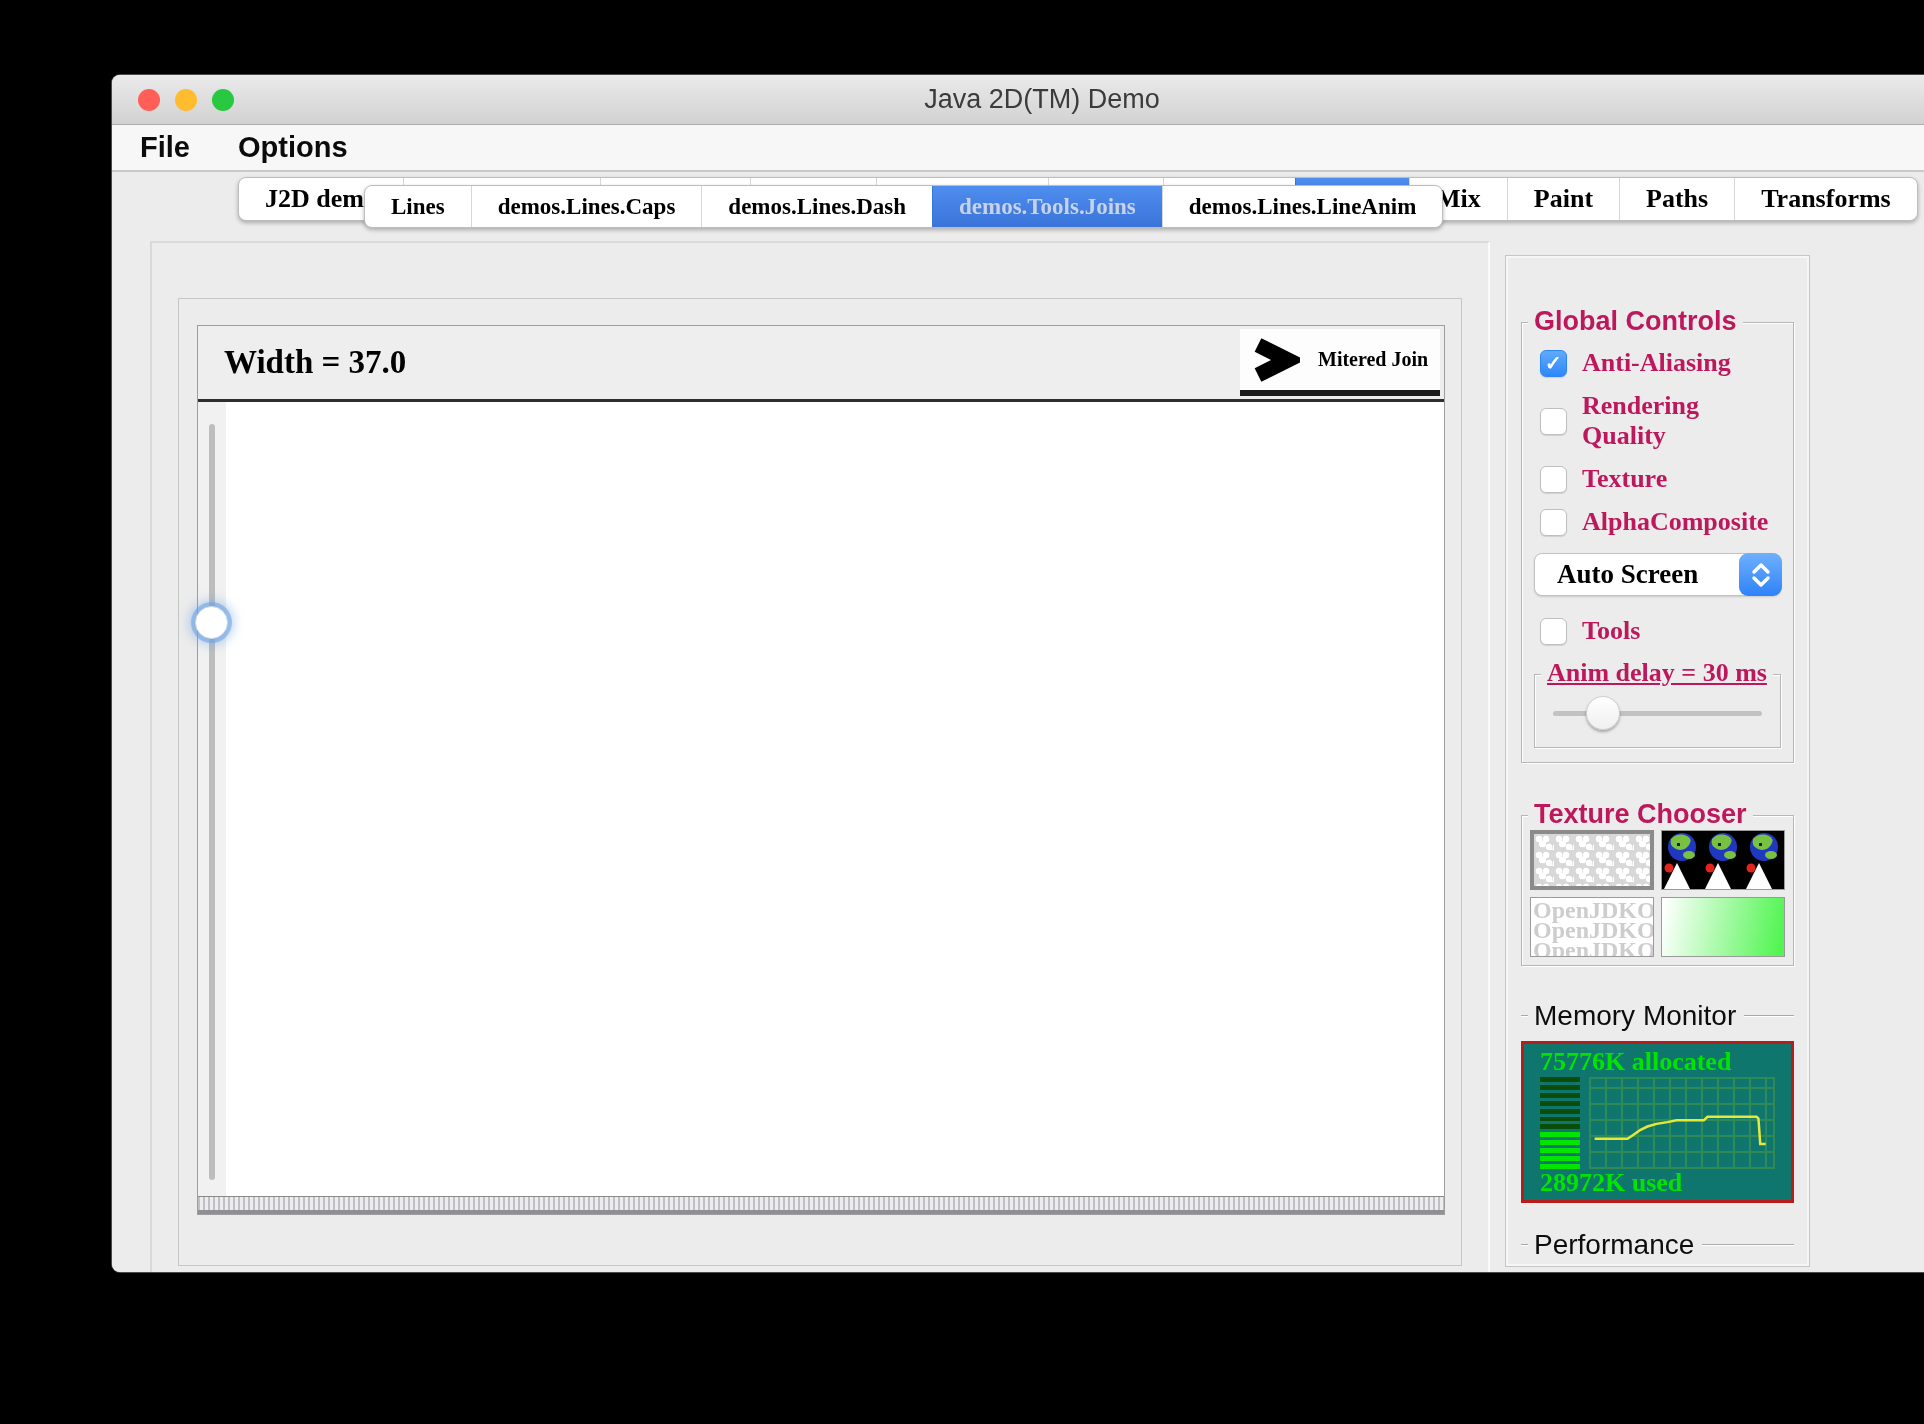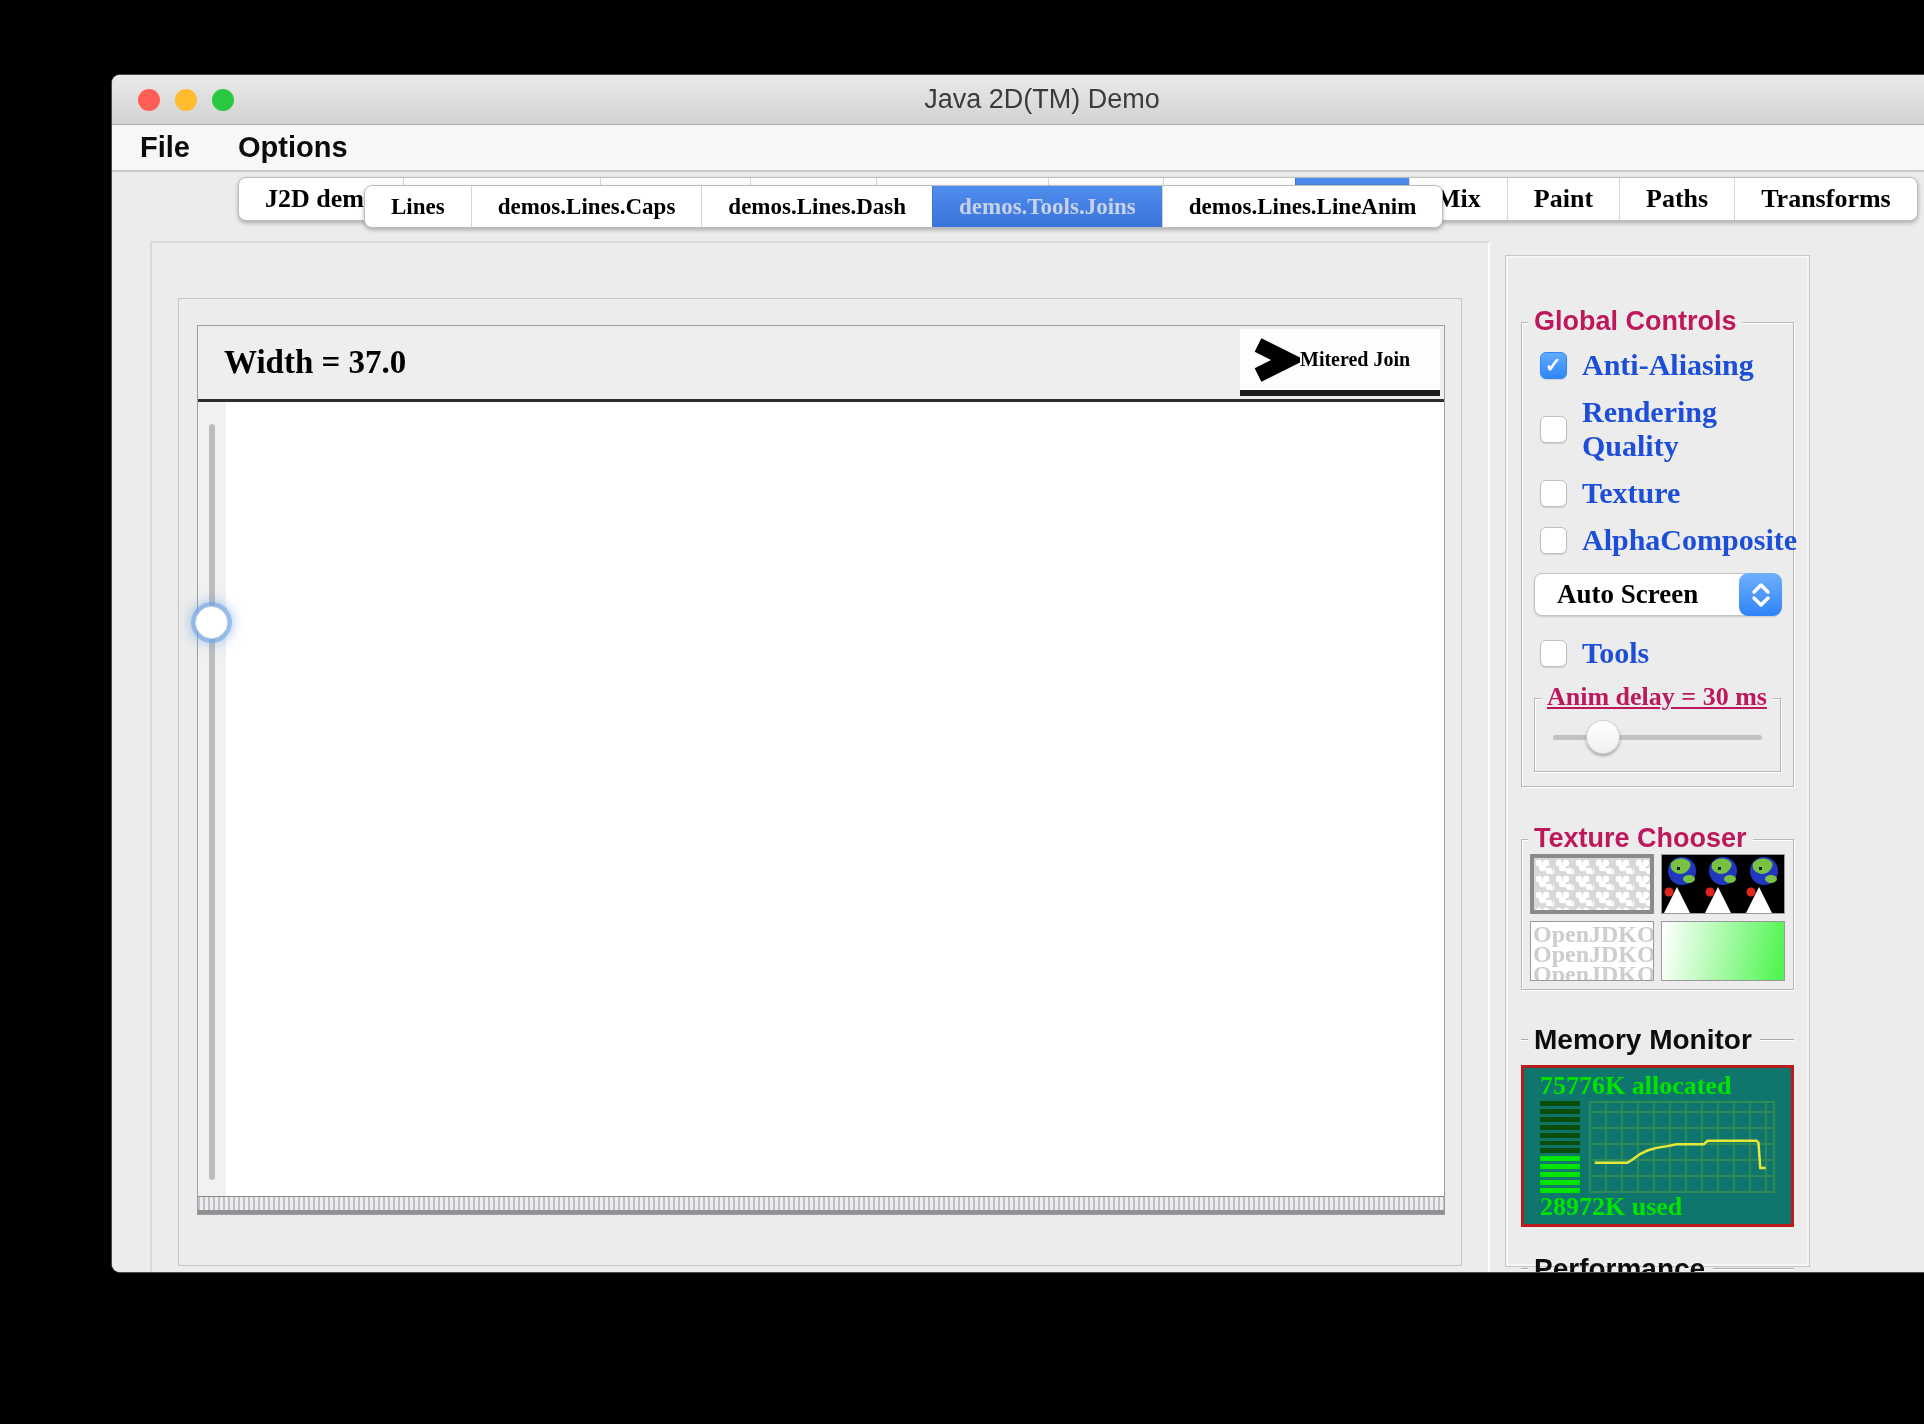--- a/index.html
+++ b/index.html
@@ -38,21 +38,21 @@
   .outer-panel { position:absolute; left:38px; top:67px; width:1340px; height:1033px; background:#ececec;
                  border:2px solid; border-color:#d9d9d9 #fbfbfb #fbfbfb #d9d9d9; }
   .inner-box { position:absolute; left:26px; top:55px; width:1284px; height:968px;
                border:1px solid #c6c6c6; background:#ececec; }
   .demo-surface { position:absolute; left:18px; top:26px; width:1248px; height:890px;
                   border:1px solid #9d9d9d; background:#fff; display:flex; flex-direction:column; }
   .demo-header { height:76px; background:#eeeeee; border-bottom:3px solid #2e2e2e; position:relative;
                  display:flex; align-items:center; flex:none; }
   .width-label { margin-left:26px; font-family:"Liberation Serif", serif; font-weight:bold; font-size:33px; color:#000; }
   .join-btn { position:absolute; right:4px; top:3px; height:67px; width:200px; background:#fdfdfd;
-              border-bottom:6px solid #1d1d1d; display:flex; align-items:center; gap:0; padding:0 6px; }
+              border-bottom:6px solid #1d1d1d; display:flex; align-items:center; gap:18px; padding:0 6px; }
   .join-label { font-family:"Liberation Serif", serif; font-weight:bold; font-size:20px; color:#000; }
   .demo-body { flex:1; position:relative; background:#fff; }
   .slider-col { position:absolute; left:0; top:0; bottom:0; width:28px; background:#f1f1f1; }
   .vtrack { position:absolute; left:11px; top:22px; bottom:16px; width:6px; background:#bdbdbd; border-radius:3px; }
   .vthumb { position:absolute; left:-3px; top:204px; width:33px; height:33px; border-radius:50%;
             background:#fff; border:1px solid #cdd8e4;
             box-shadow:0 0 0 4px rgba(108,163,230,.55), 0 0 12px 5px rgba(108,163,230,.55); }
   .hatch { height:14px; flex:none; border-top:1px solid #8a8a8a;
            background:repeating-linear-gradient(90deg,#bfbfc6 0 2px,#ededf0 2px 5px); }
   .hatch-under { height:4px; flex:none; background:#8f8f94; }
@@ -60,21 +60,21 @@
   
   .sidebar { position:absolute; left:1394px; top:82px; width:303px; height:1010px; background:#ececec;
              border:2px solid #f6f6f6; box-shadow:0 0 0 1px #c6c6c6; padding:0 13px; }
   .groupbox { position:relative; border:1px solid #b7b7b7; box-shadow:1px 1px 0 0 #ffffff, inset 1px 1px 0 0 #ffffff; }
   .legend { position:absolute; top:-17px; left:6px; background:#ececec; padding:0 6px;
             font-weight:bold; font-size:27px; color:#be185d; white-space:nowrap; }
   .legend.serif { font-family:"Liberation Serif", serif; font-size:26px;text-decoration:underline; }
 
   .gc-group { margin-top:64px; padding:16px 10px 14px; }
   .cbrow { display:flex; align-items:center; gap:15px; margin:9px 0 13px 8px; }
-  .cbrow .lbl { font-family:"Liberation Serif", serif; font-weight:bold; font-size:30px; color:#1d4ed8; }
+  .cbrow .lbl { font-family:"Liberation Serif", serif; font-weight:bold; font-size:26px; color:#be185d; }
   .checkbox { width:27px; height:27px; flex:none; border-radius:6px; background:#fff; border:1px solid #bfbfbf;
               box-shadow:0 1px 1px rgba(0,0,0,.12); display:flex; align-items:center; justify-content:center; }
   .checkbox .check { display:none; color:#fff; font-size:20px; font-weight:bold; line-height:1; }
   .checkbox.checked { background:linear-gradient(#62abfd,#2e86f8); border-color:#2e86f8; }
   .checkbox.checked .check { display:block; }
 
   .combo { height:43px; margin:16px 2px 4px 2px; background:#fff; border:1px solid #c3c3c3; border-radius:8px;
            position:relative; display:flex; align-items:center; box-shadow:0 1px 2px rgba(0,0,0,.15); }
   .combo-text { padding-left:22px; font-family:"Liberation Serif", serif; font-weight:bold; font-size:27px; }
   .combo-stepper { position:absolute; right:-2px; top:-1px; width:43px; height:43px; border-radius:9px;
@@ -97,21 +97,21 @@
       radial-gradient(circle 3.5px at 8.5px 10px,#fff 3.3px, transparent 3.6px),
       radial-gradient(circle 3.5px at 15px 13px,#fff 3.3px, transparent 3.6px),
       radial-gradient(circle 3.5px at 22px 13px,#fff 3.3px, transparent 3.6px),
       radial-gradient(circle 3.5px at 18.5px 18px,#fff 3.3px, transparent 3.6px);
     background-size:20px 16px; }
   .swatch-text { padding:2px 0 0 2px; font-family:"Liberation Serif", serif; font-weight:bold;
                  font-size:24px; line-height:20px; color:#cdcdcd; white-space:nowrap; }
   .swatch-gradient { background:linear-gradient(100deg,#ffffff 2%,#52f552 96%); }
   .swatch svg { display:block; }
 
-  .section-legend { display:flex; align-items:center; font-weight:bold; font-size:28px; color:#0d0d0d; }
+  .section-legend { display:flex; align-items:center; font-weight:normal; font-size:28px; color:#0d0d0d; }
   .section-legend::before { content:""; width:7px; margin-right:6px; border-top:1px solid #a9a9a9; border-bottom:1px solid #fff; }
   .section-legend::after  { content:""; flex:1; margin-left:8px; border-top:1px solid #a9a9a9; border-bottom:1px solid #fff; }
   .mm-legend { margin-top:34px; }
   .mm-panel { margin-top:9px; background:#0f766e; border:3px solid #b91c1c; height:162px; padding:4px 16px; }
   .term-text { font-family:"Liberation Serif", serif; font-weight:bold; font-size:26px; line-height:27px; color:#00e400; }
   .mm-row { display:flex; gap:9px; height:92px; margin-top:2px; }
   .gauge { width:40px; display:flex; flex-direction:column-reverse; gap:3px; }
   .gauge .seg { flex:1; background:#0a4d0a; }
   .gauge .seg.bright { background:#00e400; }
   .mm-chart { flex:1; position:relative; border:2px solid #2f8a58;

